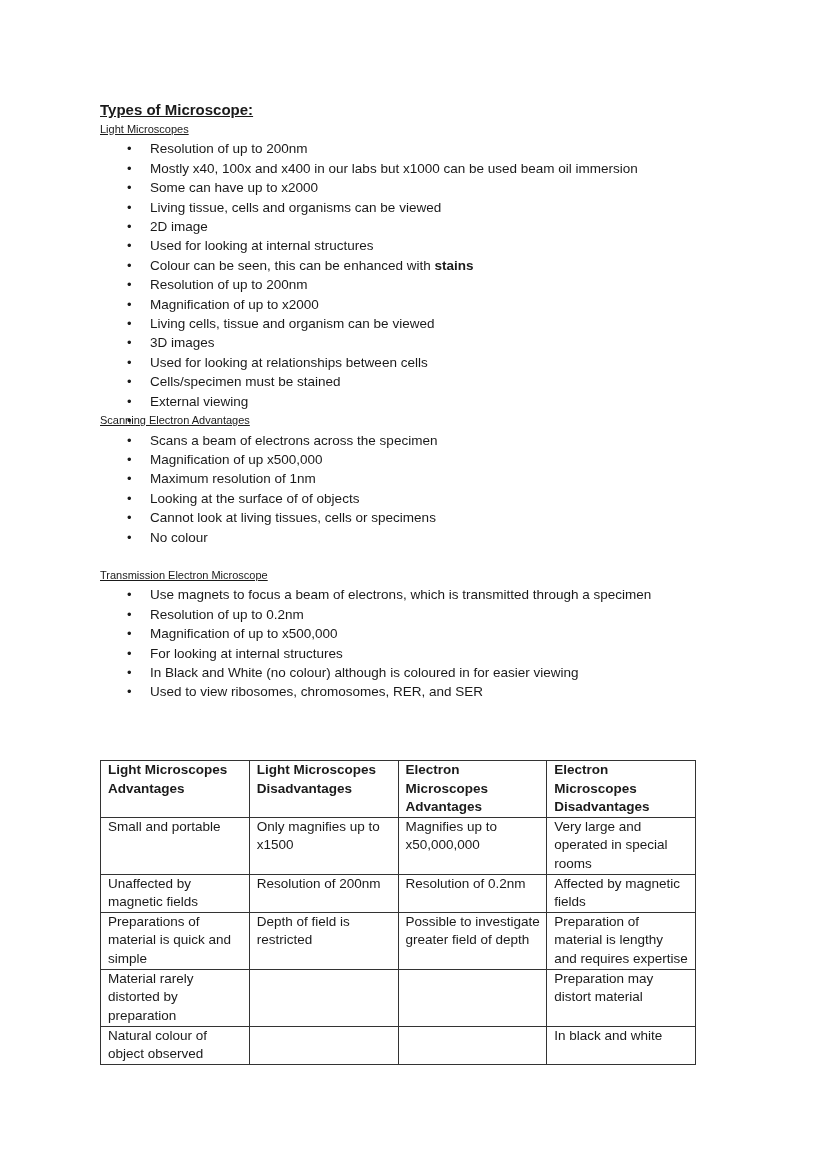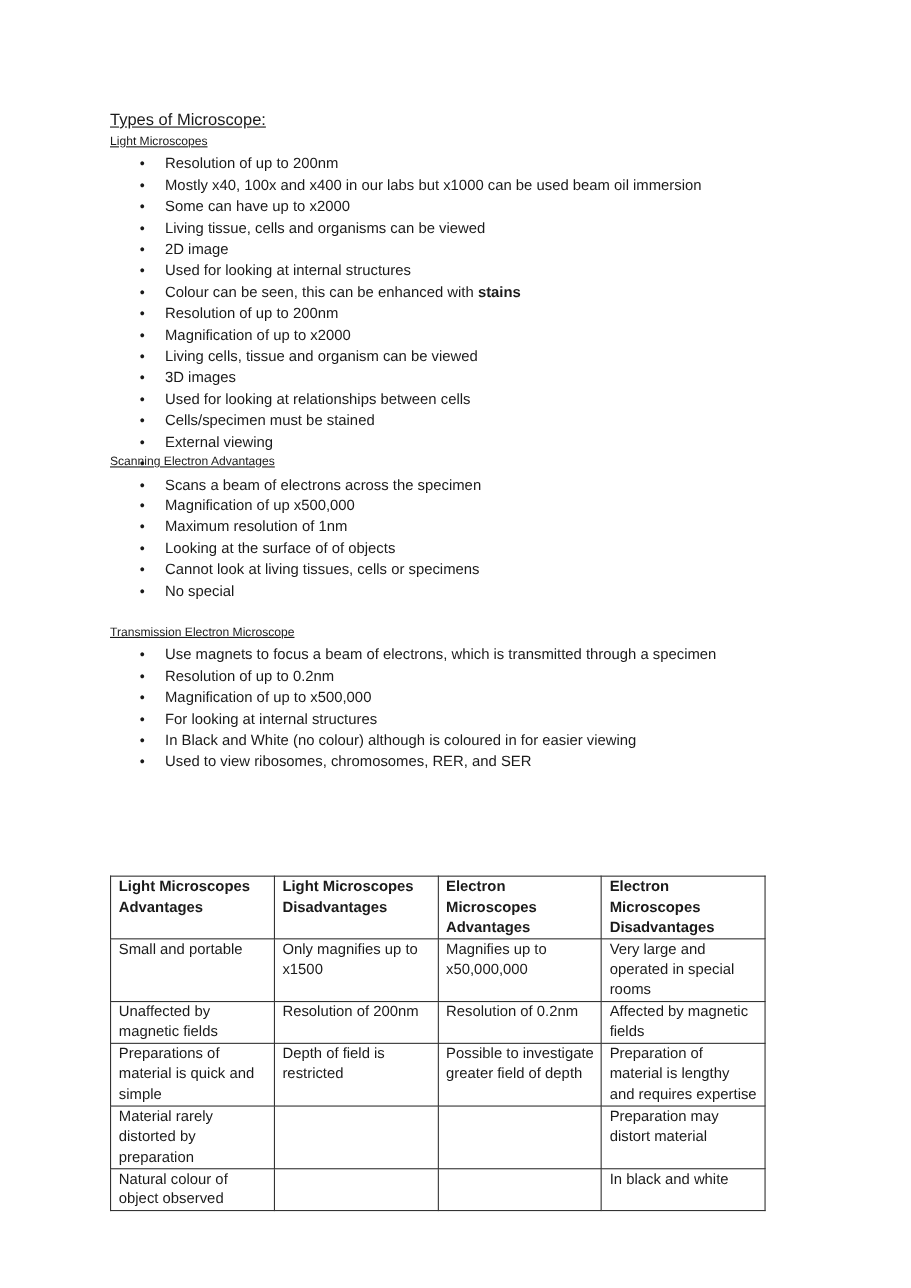--- a/index.html
+++ b/index.html
@@ -2,37 +2,37 @@
 <html><head>
 <meta charset="utf-8">
 <style>
   html, body { margin: 0; padding: 0; background: #ffffff; }
   body {
     width: 828px; height: 1171px; position: relative; overflow: hidden;
     font-family: "Liberation Sans", sans-serif; color: #1a1a1a;
   }
   .page { position: absolute; left: 100px; top: 100px; width: 680px; }
   .title {
-    font-weight: normal; font-size: 15px; text-decoration: underline;
+    font-weight: bold; font-size: 15px; text-decoration: underline;
     line-height: 20px; margin: 0;
   }
   .section-heading {
     font-size: 11px; text-decoration: underline; line-height: 19.4px; margin: 0;
   }
   ul.bullets { list-style: none; margin: 0; padding: 0; }
   ul.bullets li {
     position: relative; font-size: 13.5px; line-height: 19.4px; padding-left: 50px;
   }
   ul.bullets li .bullet {
     position: absolute; left: 27px; top: 0; font-size: 13px;
   }
   .gap { height: 19px; }
 
   table.compare {
-    position: absolute; left: 100px; top: 796px; width: 596px;
+    position: absolute; left: 100px; top: 760px; width: 596px;
     border-collapse: collapse; font-size: 13.5px; line-height: 18.6px;
   }
   table.compare th, table.compare td {
     border: 1px solid #333; vertical-align: top; text-align: left;
     padding: 0 6px 0 7px; width: 25%;
   }
   table.compare th { font-weight: bold; }
   .r-3 td { height: 56px; }
   .r-4 td { height: 56px; }
   .r-5 td { height: 37px; }
@@ -68,21 +68,21 @@
         </ul>
       </div>
       <div>
         <p class="section-heading">Scanning Electron Advantages</p>
         <ul class="bullets">
           <li><span class="bullet">•</span><span>Scans a beam of electrons across the specimen</span></li>
           <li><span class="bullet">•</span><span>Magnification of up x500,000</span></li>
           <li><span class="bullet">•</span><span>Maximum resolution of 1nm</span></li>
           <li><span class="bullet">•</span><span>Looking at the surface of of objects</span></li>
           <li><span class="bullet">•</span><span>Cannot look at living tissues, cells or specimens</span></li>
-          <li><span class="bullet">•</span><span>No special</span></li>
+          <li><span class="bullet">•</span><span>No colour</span></li>
         </ul>
       </div>
       <div>
         <div class="gap"></div>
         <p class="section-heading">Transmission Electron Microscope</p>
         <ul class="bullets">
           <li><span class="bullet">•</span><span>Use magnets to focus a beam of electrons, which is transmitted through a specimen</span></li>
           <li><span class="bullet">•</span><span>Resolution of up to 0.2nm</span></li>
           <li><span class="bullet">•</span><span>Magnification of up to x500,000</span></li>
           <li><span class="bullet">•</span><span>For looking at internal structures</span></li>

